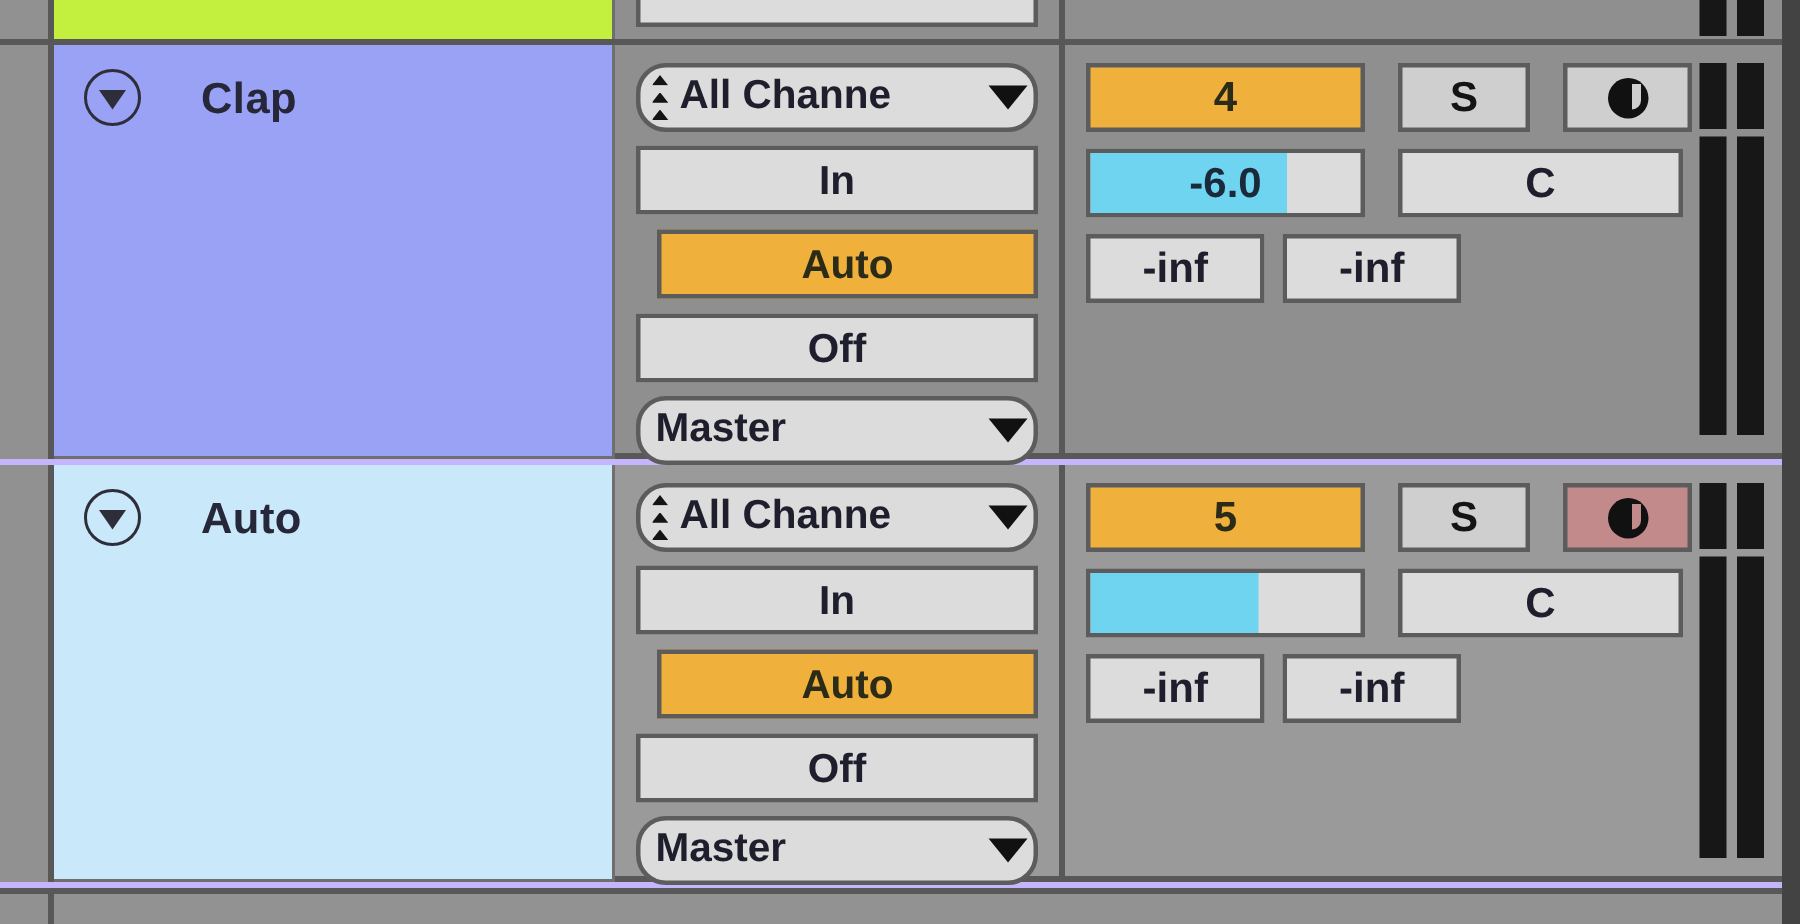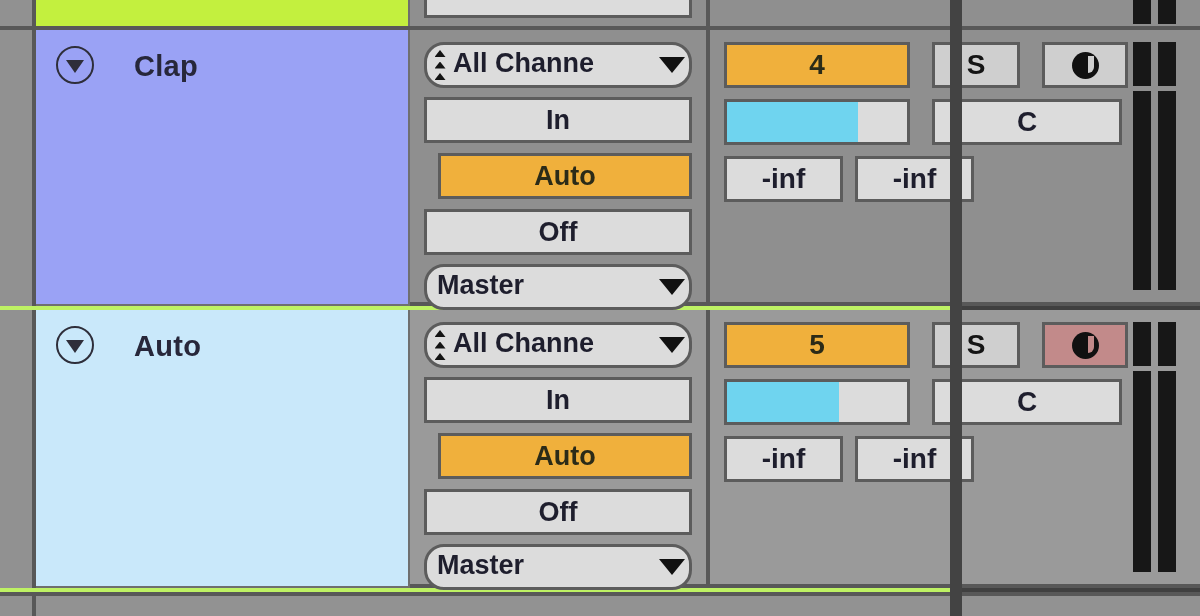--- a/index.html
+++ b/index.html
@@ -2,21 +2,21 @@
 <html><head>
 <meta charset="utf-8">
 <style>
   html,body{margin:0;padding:0;}
   body{
     width:1200px;height:616px;overflow:hidden;
     background:#404040;
     font-family:"Liberation Sans", sans-serif;
     -webkit-font-smoothing:none;
   }
-  .app{position:relative;width:962px;height:616px;background:#bef264;}
+  .app{position:relative;width:1200px;height:616px;background:#c4b5fd;}
 
   
   .track-row{position:absolute;left:0;width:1200px;display:flex;}
 
   
   .gutter{width:36px;flex:0 0 36px;background:#919191;
           border-right:4px solid #585858;box-sizing:border-box;}
 
   
   .name-panel{
@@ -238,20 +238,21 @@
         <div class="pick-btn">4</div>
         <div class="solo-btn">S</div>
         <div class="arm-btn">
           <span class="arm-glyph"></span>
         </div>
       </div>
 
       <div class="mix-row2">
         <div class="vol-slider">
           <div class="vol-fill" style="width:73%"></div>
+          <div class="vol-text">-6.0</div>
         </div>
         <div class="pan-slider">C</div>
       </div>
 
       <div class="mix-row3">
         <div class="send-btn">-inf</div>
         <div class="send-btn">-inf</div>
       </div>
 
       <div class="meters">

